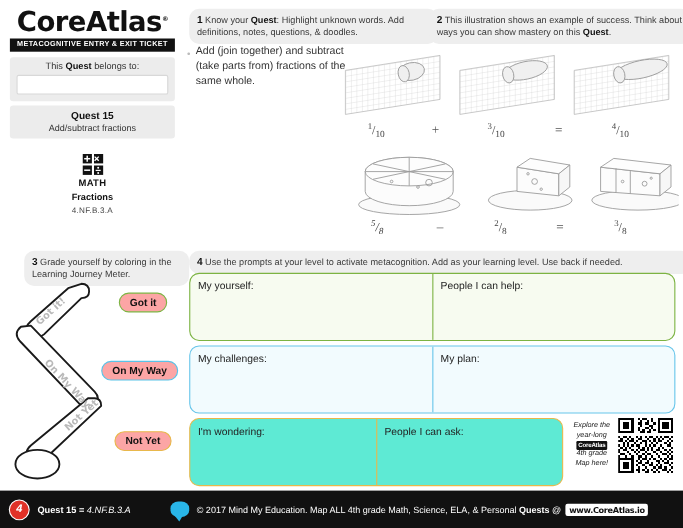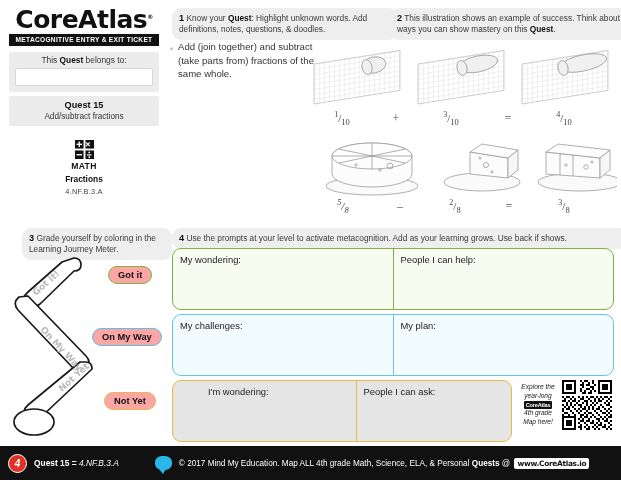--- a/index.html
+++ b/index.html
@@ -107,21 +107,21 @@
   .prow{
     display:flex;border-radius:9px;margin-bottom:4px;height:62px;box-sizing:border-box;
     overflow:hidden;
   }
   .prow .cell{flex:1;padding:5px 7px;font-size:9.4px;color:#222;box-sizing:border-box;}
   .prow .cell.left{border-right:1.2px solid;}
   .row-green{border:1.2px solid #7cb342;background:#f7fbf0;}
   .row-green .cell.left{border-right-color:#7cb342;}
   .row-blue{border:1.2px solid #67c5ea;background:#f2fbfe;}
   .row-blue .cell.left{border-right-color:#67c5ea;}
-  .row-amber{border:1.2px solid #e8b84b;background:#e5e5e5;padding-left:28px;}
+  .row-amber{border:1.2px solid #e8b84b;background:#5eead4;}
   .row-amber .cell.left{border-right-color:#e8b84b;}
   .row-amber{width:340px;}
 
   
   .qr-promo{position:absolute;left:516px;top:378px;width:98px;height:54px;display:flex;align-items:center;}
   .qr-text{font-size:6.6px;line-height:1.32;color:#222;font-style:italic;width:44px;text-align:center;}
   .qr-text .brandmini{
     display:inline-block;background:#111;color:#fff;font-style:normal;font-weight:bold;
     font-size:5.6px;padding:0.5px 2px;border-radius:1px;letter-spacing:-0.2px;
   }
@@ -320,26 +320,26 @@
   <div class="eq-row eq-bot">
     <span class="frac" style="width:62px;font-style:italic;"><span class="n">5</span>/<span class="d">8</span></span>
     <span class="op" style="width:52px;">–</span>
     <span class="frac" style="width:58px;"><span class="n">2</span>/<span class="d">8</span></span>
     <span class="op" style="width:50px;">=</span>
     <span class="frac" style="width:60px;"><span class="n">3</span>/<span class="d">8</span></span>
   </div>
 
   <div class="ribbon r4">
     <span class="num">4</span>
-    <span>Use the prompts at your level to activate metacognition. Add as your learning grows. Use back if shows.</span>
+    <span>Use the prompts at your level to activate metacognition. Add as your learning level. Use back if needed.</span>
   </div>
 
   <div class="grid4">
     <div class="prow row-green">
-      <div class="cell left">My wondering:</div>
+      <div class="cell left">My yourself:</div>
       <div class="cell">People I can help:</div>
     </div>
     <div class="prow row-blue">
       <div class="cell left">My challenges:</div>
       <div class="cell">My plan:</div>
     </div>
     <div class="prow row-amber">
       <div class="cell left">I'm wondering:</div>
       <div class="cell">People I can ask:</div>
     </div>

